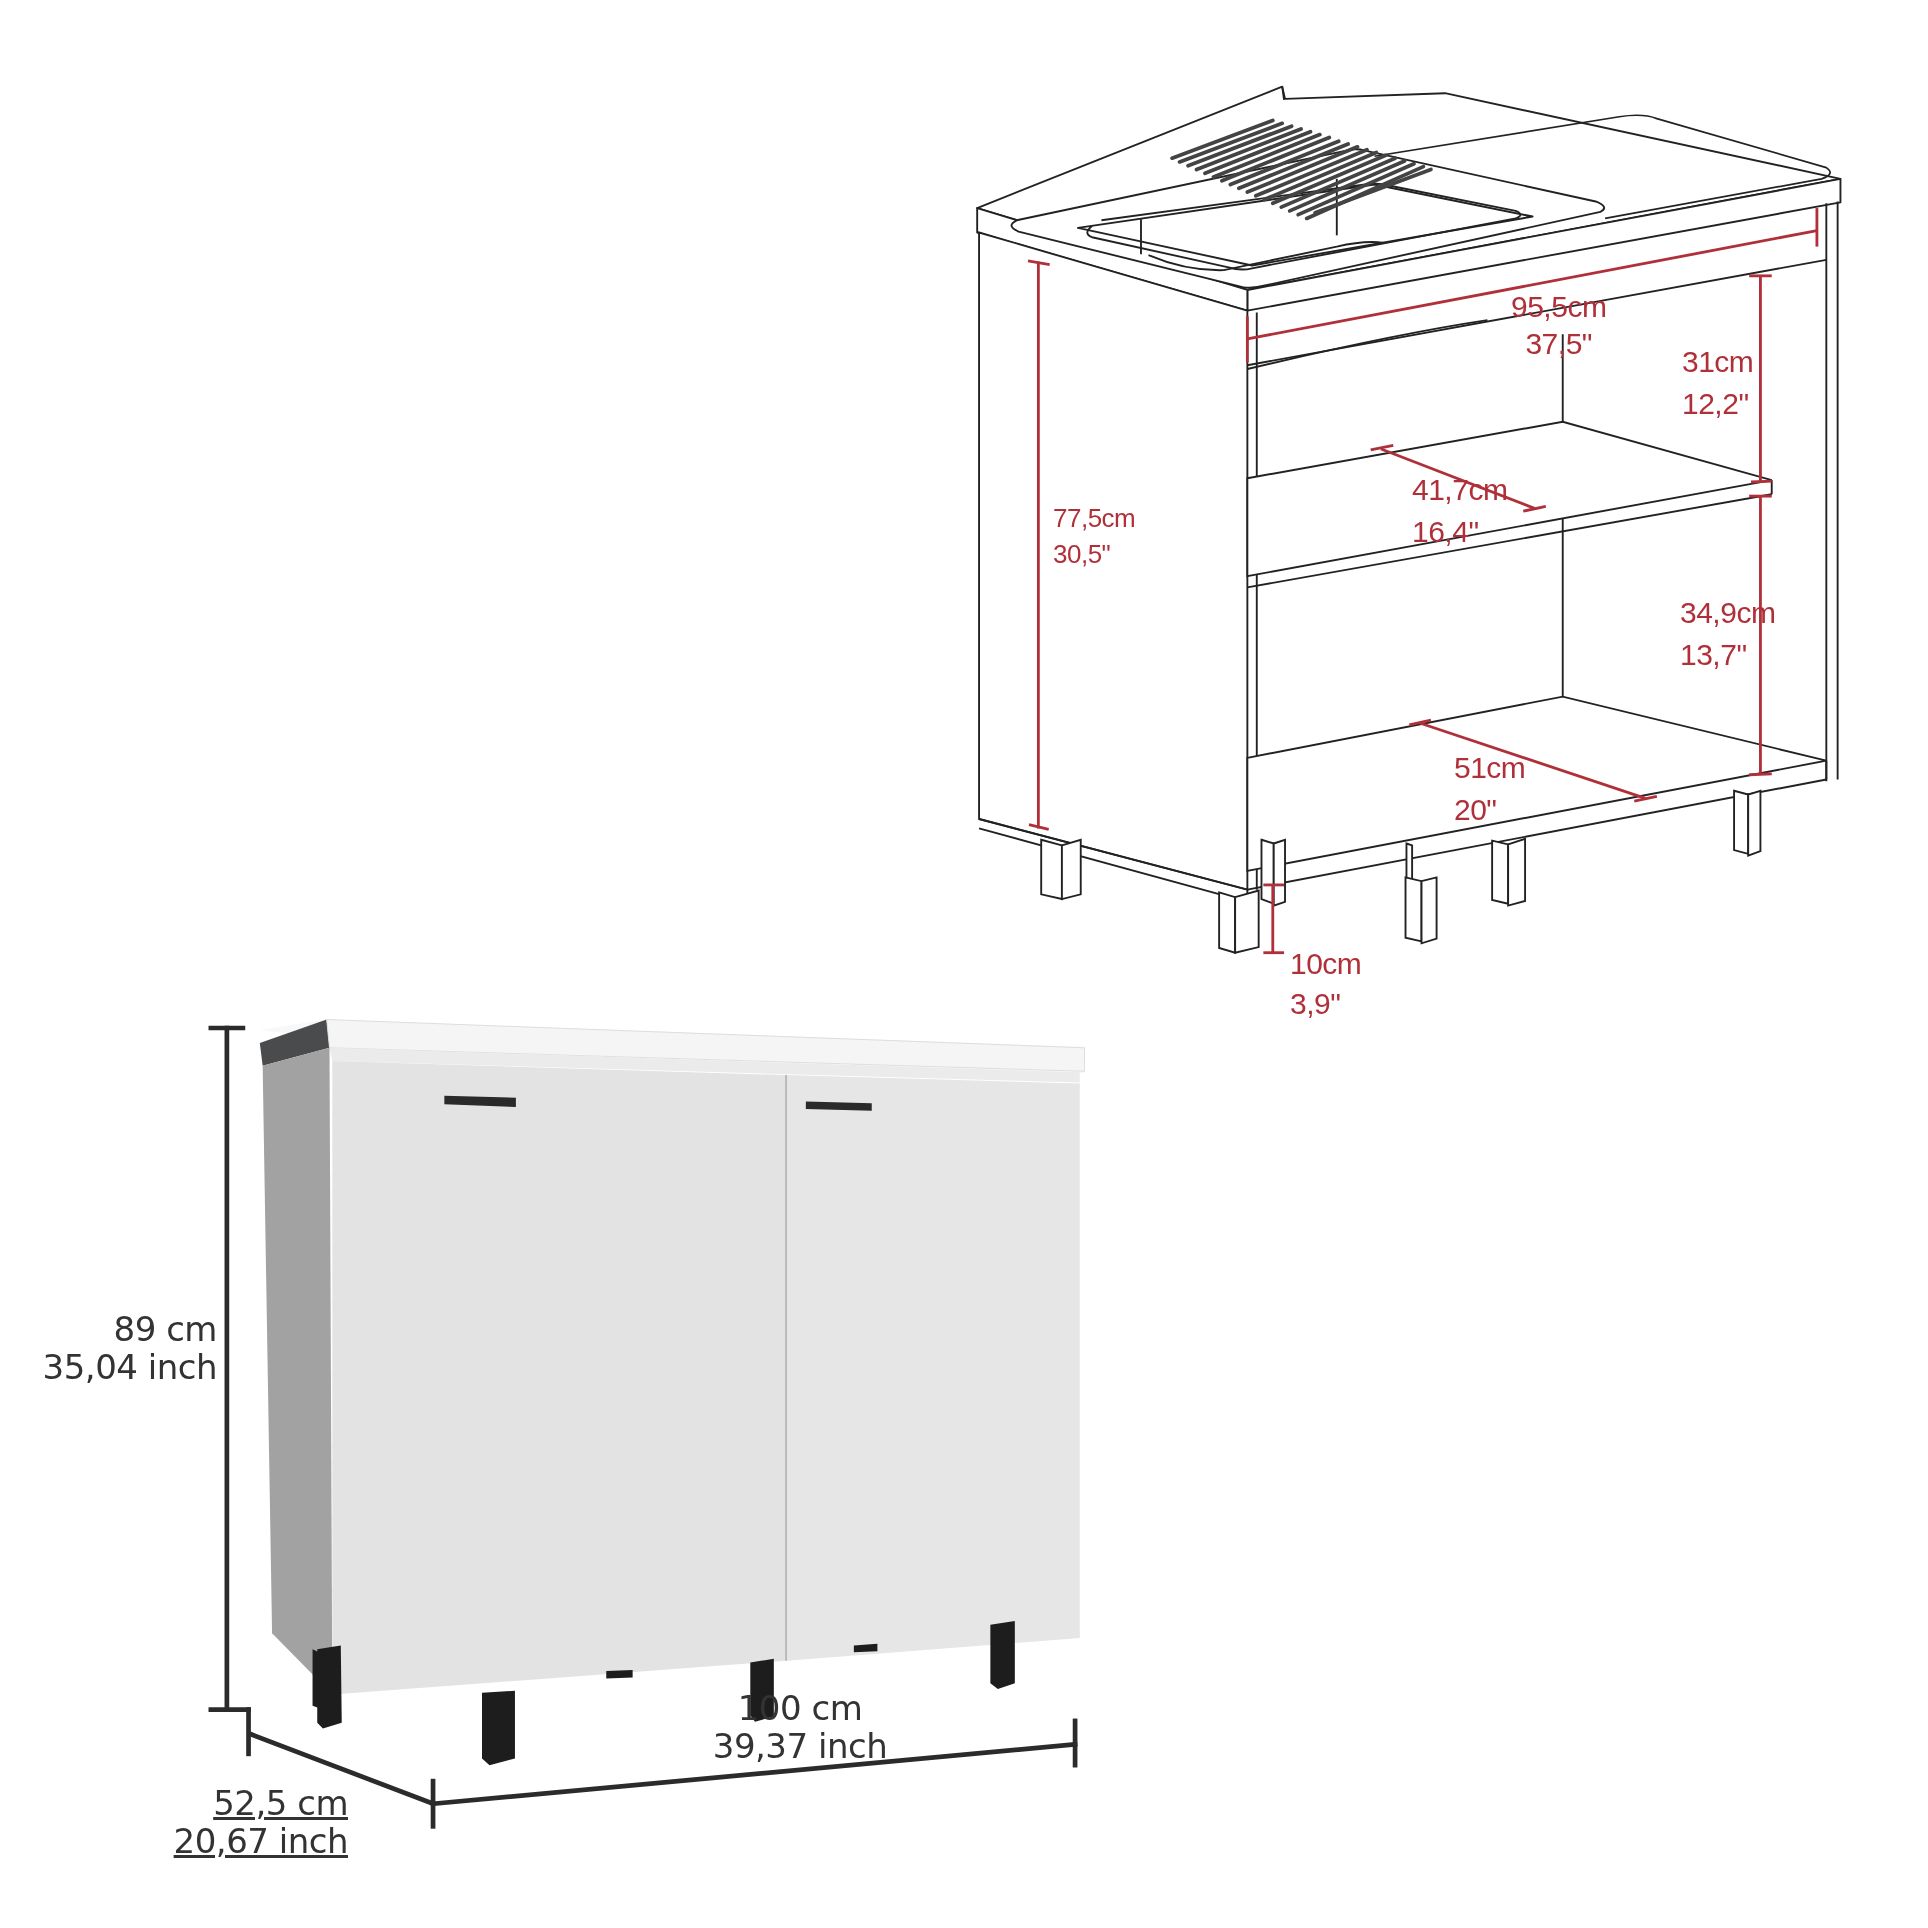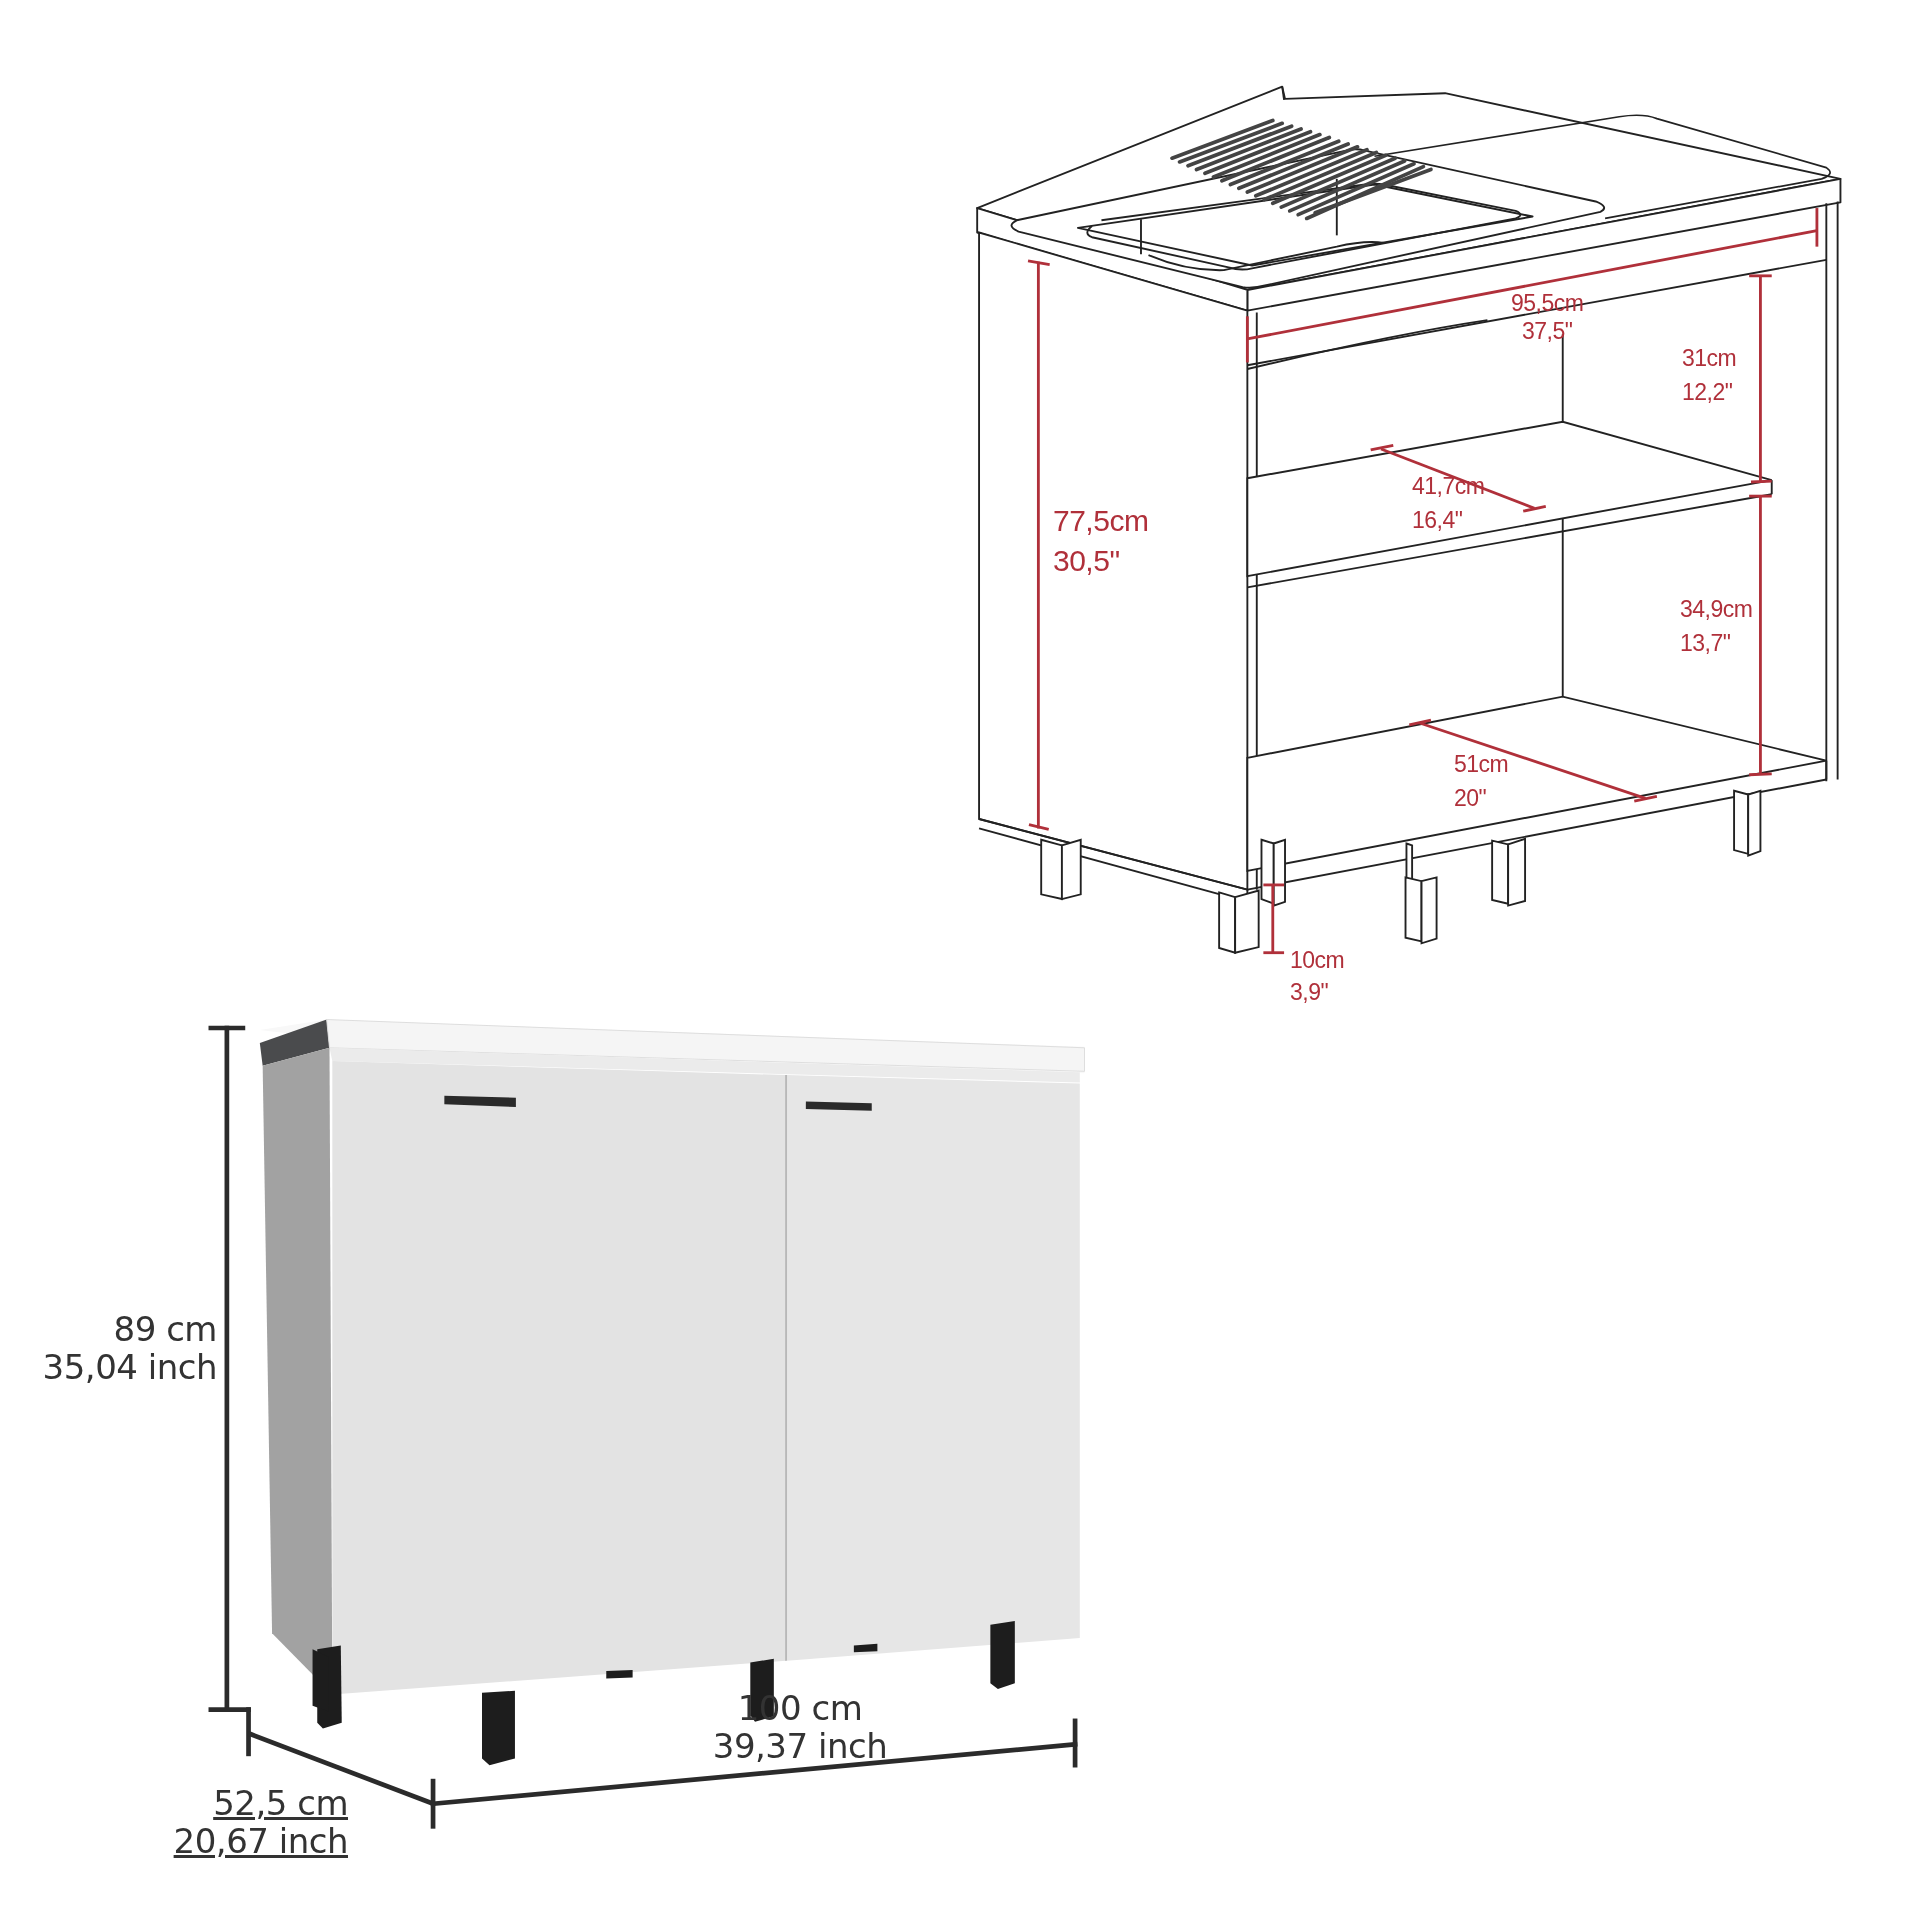--- a/index.html
+++ b/index.html
@@ -1,19 +1,19 @@
 <!DOCTYPE html>
 <html style="font-size:15px"><head>
 <meta charset="utf-8">
 <style>
   html, body { margin: 0; padding: 0; background: #ffffff; }
   body { width: 1928px; height: 1928px; position: relative; overflow: hidden; font-family: "DejaVu Sans", sans-serif; }
   .canvas { position: absolute; left: 0; top: 0; width: 1928px; height: 1928px; }
   .lbl { position: absolute; white-space: nowrap; line-height: 1.22; }
-  .red { color: #b0303a; font-family: "Liberation Sans Narrow", "Liberation Sans", sans-serif; font-size: 23px; letter-spacing: -0.5px; }
+  .red { color: #b0303a; font-family: "Liberation Sans Narrow", "Liberation Sans", sans-serif; font-size: 30px; letter-spacing: -0.5px; }
   .dark { color: #333333; font-family: "DejaVu Sans", sans-serif; font-size: 34px; letter-spacing: -0.5px; }
   .right { text-align: right; }
   .center { text-align: center; }
 </style>
 </head>
 <body>
 
 <svg class="canvas" viewBox="0 0 2048 2048" xmlns="http://www.w3.org/2000/svg">
 
   <g fill="none" stroke="#222" stroke-width="2" stroke-linejoin="round">
@@ -192,21 +192,21 @@
   <div style="margin-top:5.6px">16,4"</div>
 </div>
 <div class="lbl red" style="left:1662px;top:595px;margin-left:18px;">
   <div>34,9cm</div>
   <div style="margin-top:5.6px">13,7"</div>
 </div>
 <div class="lbl red" style="left:1454px;top:750px;">
   <div>51cm</div>
   <div style="margin-top:5.6px">20"</div>
 </div>
-<div class="lbl red" style="left:1053px;top:503px;font-size:30px;">
+<div class="lbl red" style="left:1053px;top:503px;font-size:26px;">
   <div>77,5cm</div>
   <div style="margin-top:3.8px">30,5"</div>
 </div>
 <div class="lbl red" style="left:1290px;top:898px;margin-top:48px;">
   <div>10cm</div>
   <div style="margin-top:3.8px">3,9"</div>
 </div>
 
 <div class="lbl dark right" style="left:38px;top:1309px;width:179px;">
   <div>89 cm</div>

